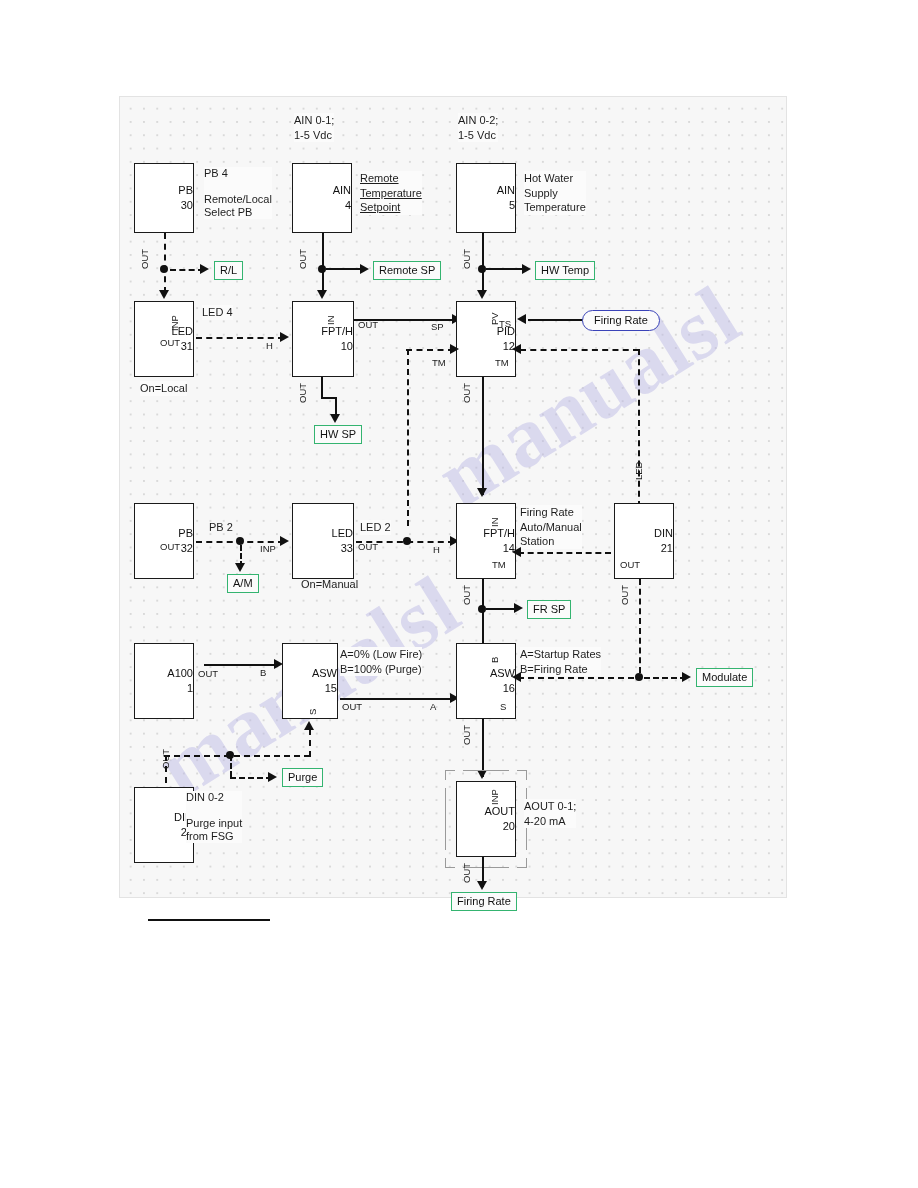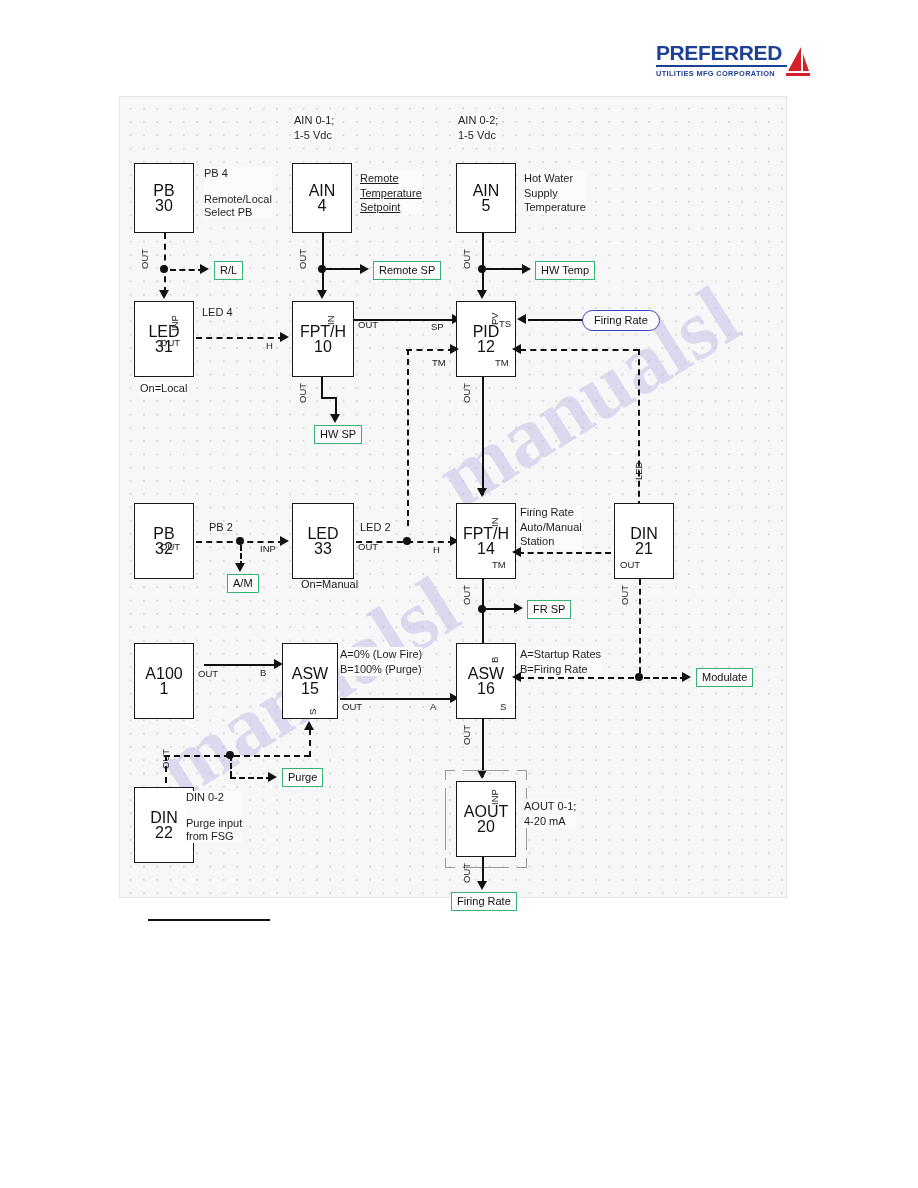--- a/index.html
+++ b/index.html
@@ -48,21 +48,21 @@
   .wm .w1{left:300px;top:250px;}
   .wm .w2{left:20px;top:540px;}
 
   
   .blk{
     position:absolute;background:#ffffff;border:1.6px solid #1a1a1a;
     box-sizing:border-box;
   }
   .blk .t{
     position:absolute;left:0;right:0;top:50%;transform:translateY(-50%);
-    text-align:center;font-size:16px;color:#111;line-height:15px;
+    text-align:right;font-size:11px;color:#111;line-height:15px;
   }
   .sel{position:absolute;pointer-events:none;}
   .sel i{position:absolute;width:9px;height:9px;border:1.4px solid #9a9a9a;}
   .sel i.tl{left:0;top:0;border-right:none;border-bottom:none;}
   .sel i.tr{right:0;top:0;border-left:none;border-bottom:none;}
   .sel i.bl{left:0;bottom:0;border-right:none;border-top:none;}
   .sel i.br{right:0;bottom:0;border-left:none;border-top:none;}
   .sel b{position:absolute;background:#9a9a9a;}
 
   
@@ -101,29 +101,20 @@
   .ar.d{border-left:5.5px solid transparent;border-right:5.5px solid transparent;border-top:9px solid #111;}
   .ar.u{border-left:5.5px solid transparent;border-right:5.5px solid transparent;border-bottom:9px solid #111;}
 
   .footline{position:absolute;left:148px;top:919px;width:122px;height:1.6px;background:#111;}
 </style>
 </head>
 <body>
 
 <div class="page">
 
-  <div class="logo-wrap">
-    <div class="logo-main">PREFERRED</div>
-    <div class="logo-sub">UTILITIES MFG CORPORATION</div>
-    <svg class="logo-boat" viewBox="0 0 26 34">
-      <path d="M17 1 L17 25 L4 25 Z" fill="#d3202a"></path>
-      <path d="M19 8 L19 25 L25 25 Z" fill="#d3202a"></path>
-      <rect x="2" y="27" width="24" height="3" fill="#d3202a"></rect>
-    </svg>
-  </div>
 
   <div class="canvas">
 
     <div class="wm">
       <span class="w1">manualsl</span>
       <span class="w2">manualsl</span>
     </div>
 
     <div class="txt" style="left:174px;top:16px;">
       <div style="white-space:pre-line">AIN 0-1;

